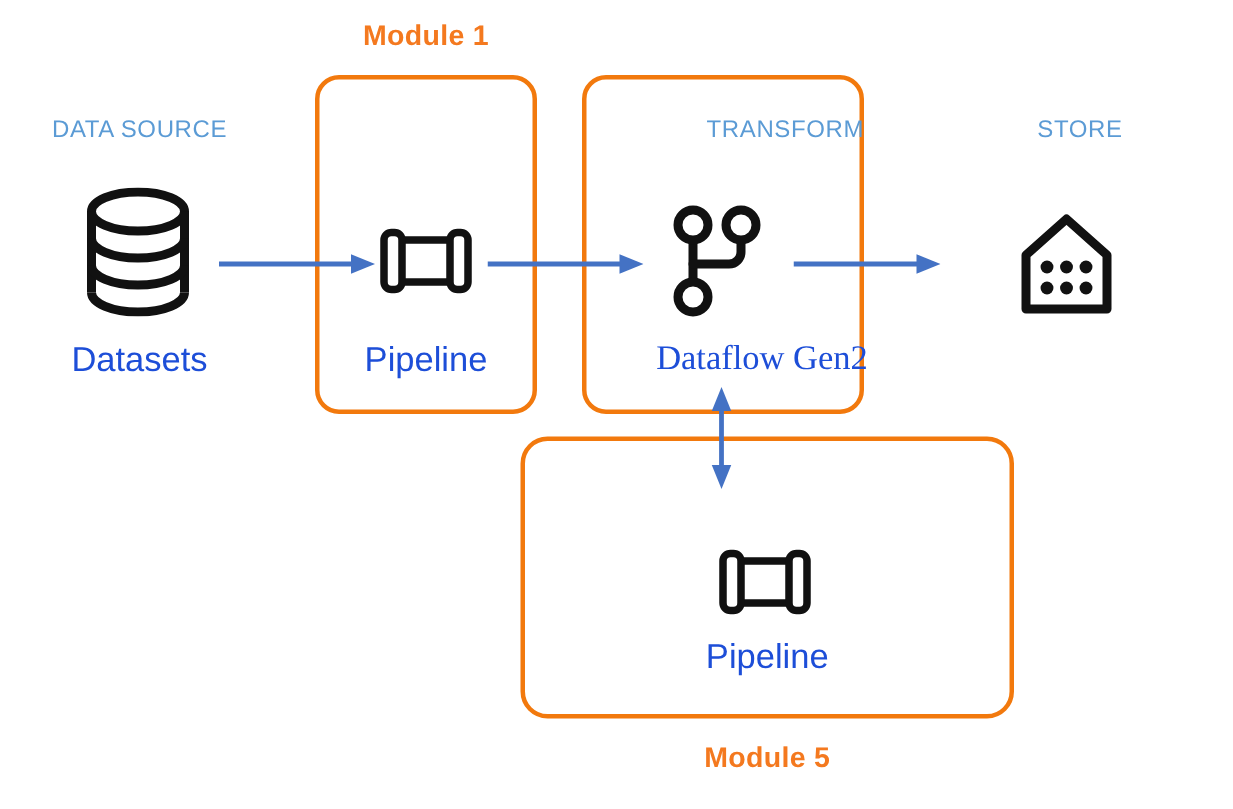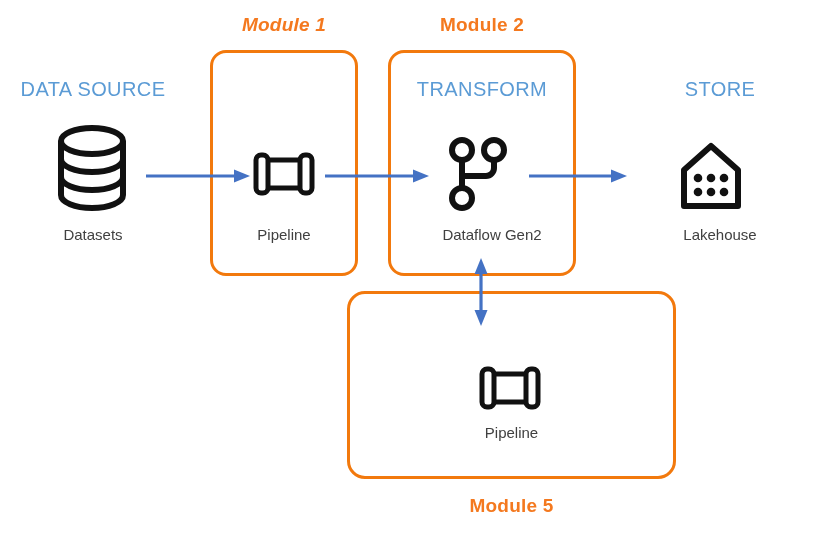--- a/index.html
+++ b/index.html
@@ -33,50 +33,50 @@
   
   .module-label {
     position: absolute;
     color: #F4791F;
     font-weight: bold;
     font-size: 19px;
     letter-spacing: 0.2px;
     white-space: nowrap;
     text-align: center;
   }
-  #module1-label { left: 210px; top: 14px; width: 148px; font-style: italic; }
+  #module1-label { left: 210px; top: 14px; width: 148px; }
   #module2-label { left: 388px; top: 14px; width: 188px; }
   #module3-label { left: 347px; top: 495px; width: 329px; }
 
   
   .stage-title {
     position: absolute;
     color: #5B9BD5;
-    font-size: 20px;
+    font-size: 16px;
     letter-spacing: 0.4px;
     white-space: nowrap;
     text-align: center;
   }
   #title-datasource { left: 8px;   top: 78px;  width: 170px; }
   #title-ingestion  { left: 210px; top: 78px;  width: 148px; }
-  #title-transform  { left: 388px; top: 78px;  width: 188px; }
+  #title-transform  { left: 388px; top: 78px;  width: 188px; text-align: right; }
   #title-store      { left: 630px; top: 78px;  width: 180px; }
   #title-orchestrate{ left: 347px; top: 327px; width: 329px; font-size: 18px; }
 
   
   .stage-caption {
     position: absolute;
-    color: #404040;
-    font-size: 15px;
+    color: #1d4ed8;
+    font-size: 23px;
     white-space: nowrap;
     text-align: center;
   }
   #caption-datasets   { left: 8px;   top: 226px; width: 170px; }
   #caption-pipeline1  { left: 210px; top: 226px; width: 148px; }
-  #caption-dataflow   { left: 380px; top: 226px; width: 224px; }
+  #caption-dataflow   { left: 396px; top: 226px; width: 224px; font-family: Liberation Serif, serif; }
   #caption-lakehouse  { left: 630px; top: 226px; width: 180px; }
   #caption-pipeline3  { left: 347px; top: 424px; width: 329px; }
 
   
   .icon-wrap { position: absolute; line-height: 0; }
   #icon-database  { left: 56px;  top: 125px; }
   #icon-pipeline1 { left: 252px; top: 150px; }
   #icon-dataflow  { left: 444px; top: 134px; }
   #icon-lakehouse { left: 677px; top: 140px; }
   #icon-pipeline3 { left: 478px; top: 364px; }
@@ -91,21 +91,20 @@
 </head>
 <body>
 
 <div id="canvas">
 
   <div class="module-box" id="module1-box"></div>
   <div class="module-box" id="module2-box"></div>
   <div class="module-box" id="module3-box"></div>
 
   <div class="module-label" id="module1-label">Module 1</div>
-  <div class="module-label" id="module2-label">Module 2</div>
   <div class="module-label" id="module3-label">Module 5</div>
 
   <div class="stage-title" id="title-datasource">DATA SOURCE</div>
   <div class="stage-title" id="title-transform">TRANSFORM</div>
   <div class="stage-title" id="title-store">STORE</div>
 
   <div class="icon-wrap" id="icon-database">
     <svg width="72" height="86" viewBox="0 0 72 86" fill="none">
       <g stroke="#111111" stroke-width="6" fill="none">
         <ellipse cx="36" cy="16" rx="31" ry="13"></ellipse>
@@ -185,16 +184,15 @@
     <svg width="20" height="68" viewBox="0 0 20 68" fill="none">
       <path d="M10 14 V54" stroke="#4472C4" stroke-width="3.2"></path>
       <path d="M10 0 L3.5 16 L16.5 16 Z" fill="#4472C4"></path>
       <path d="M10 68 L3.5 52 L16.5 52 Z" fill="#4472C4"></path>
     </svg>
   </div>
 
   <div class="stage-caption" id="caption-datasets">Datasets</div>
   <div class="stage-caption" id="caption-pipeline1">Pipeline</div>
   <div class="stage-caption" id="caption-dataflow">Dataflow Gen2</div>
-  <div class="stage-caption" id="caption-lakehouse">Lakehouse</div>
   <div class="stage-caption" id="caption-pipeline3">Pipeline</div>
 
 </div>
 
 </body></html>

